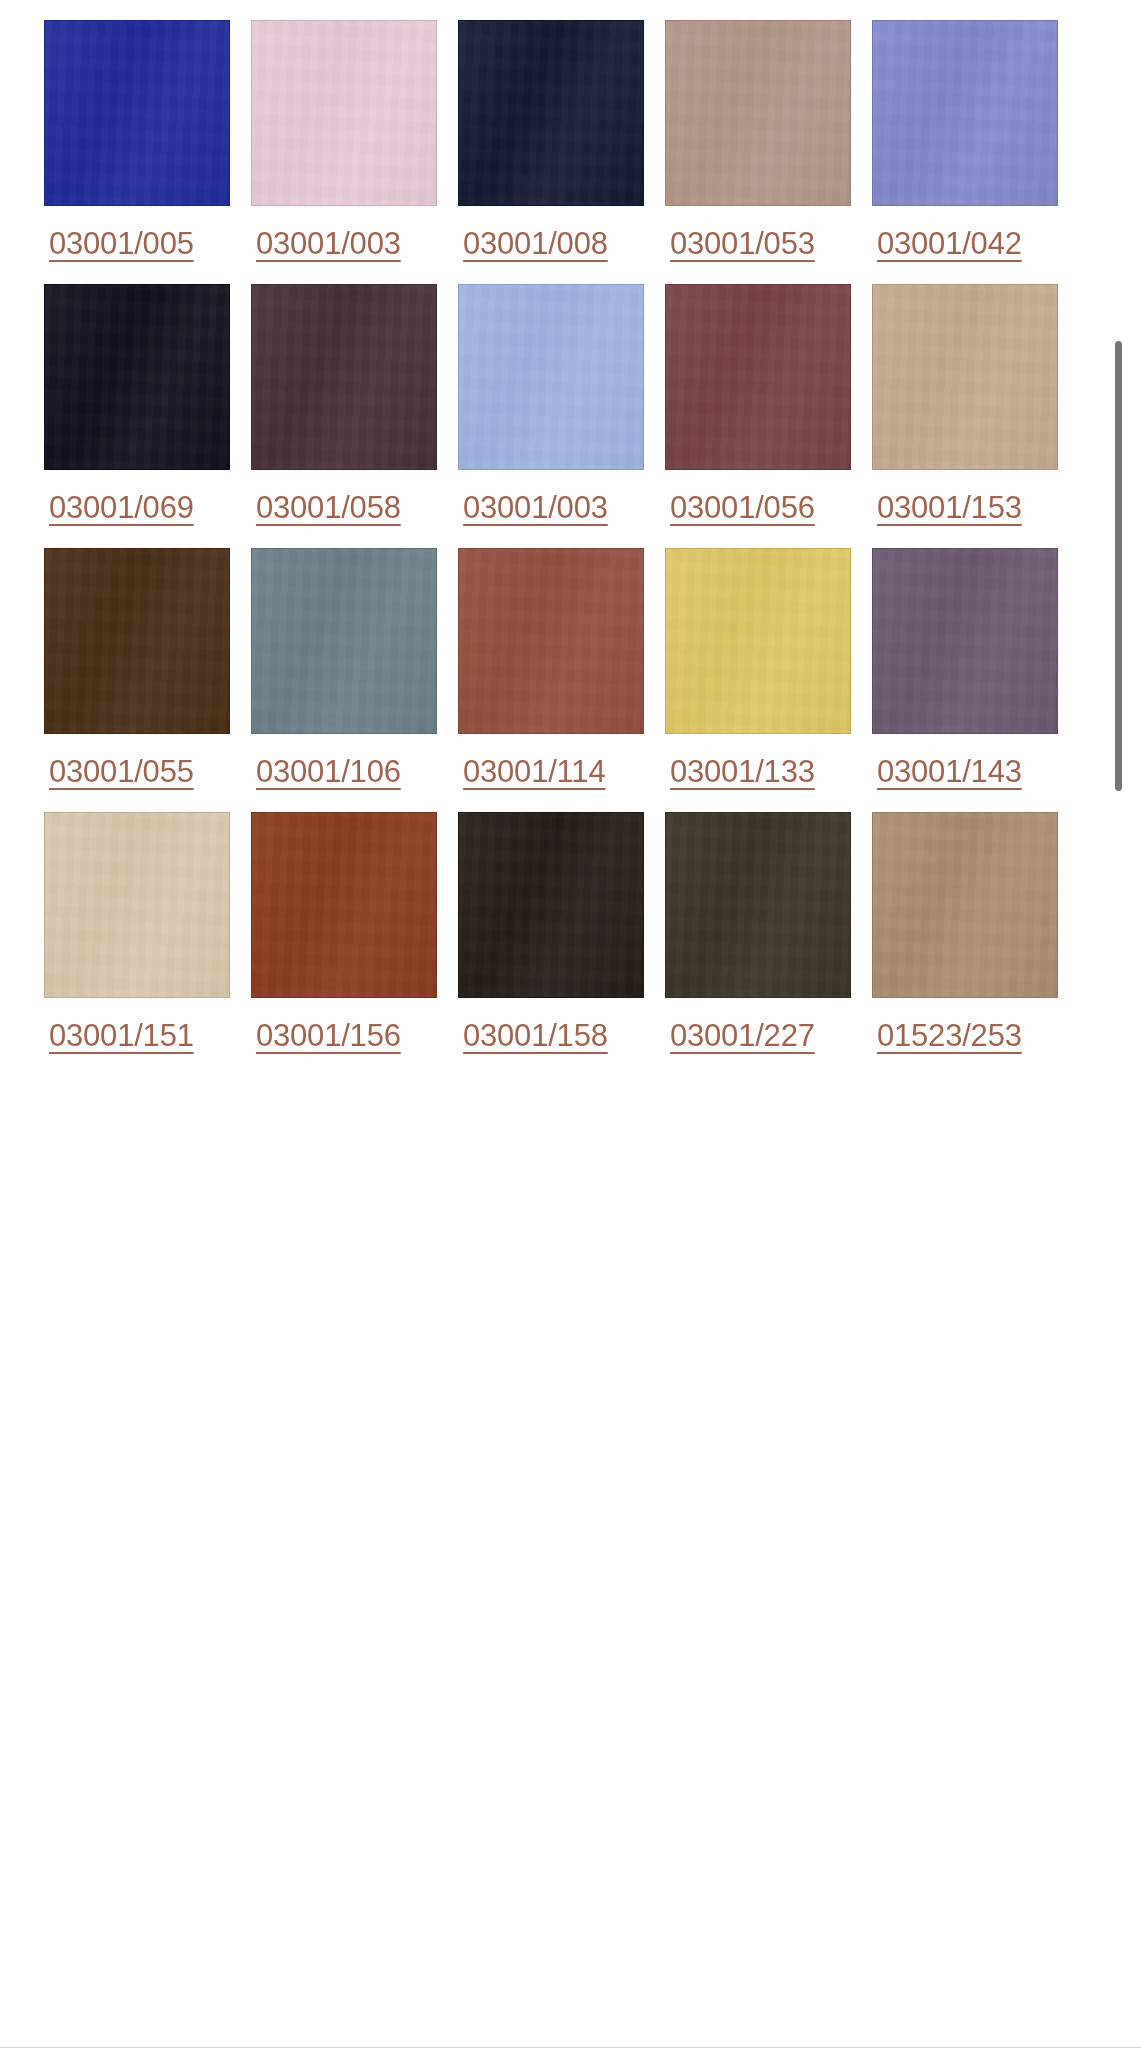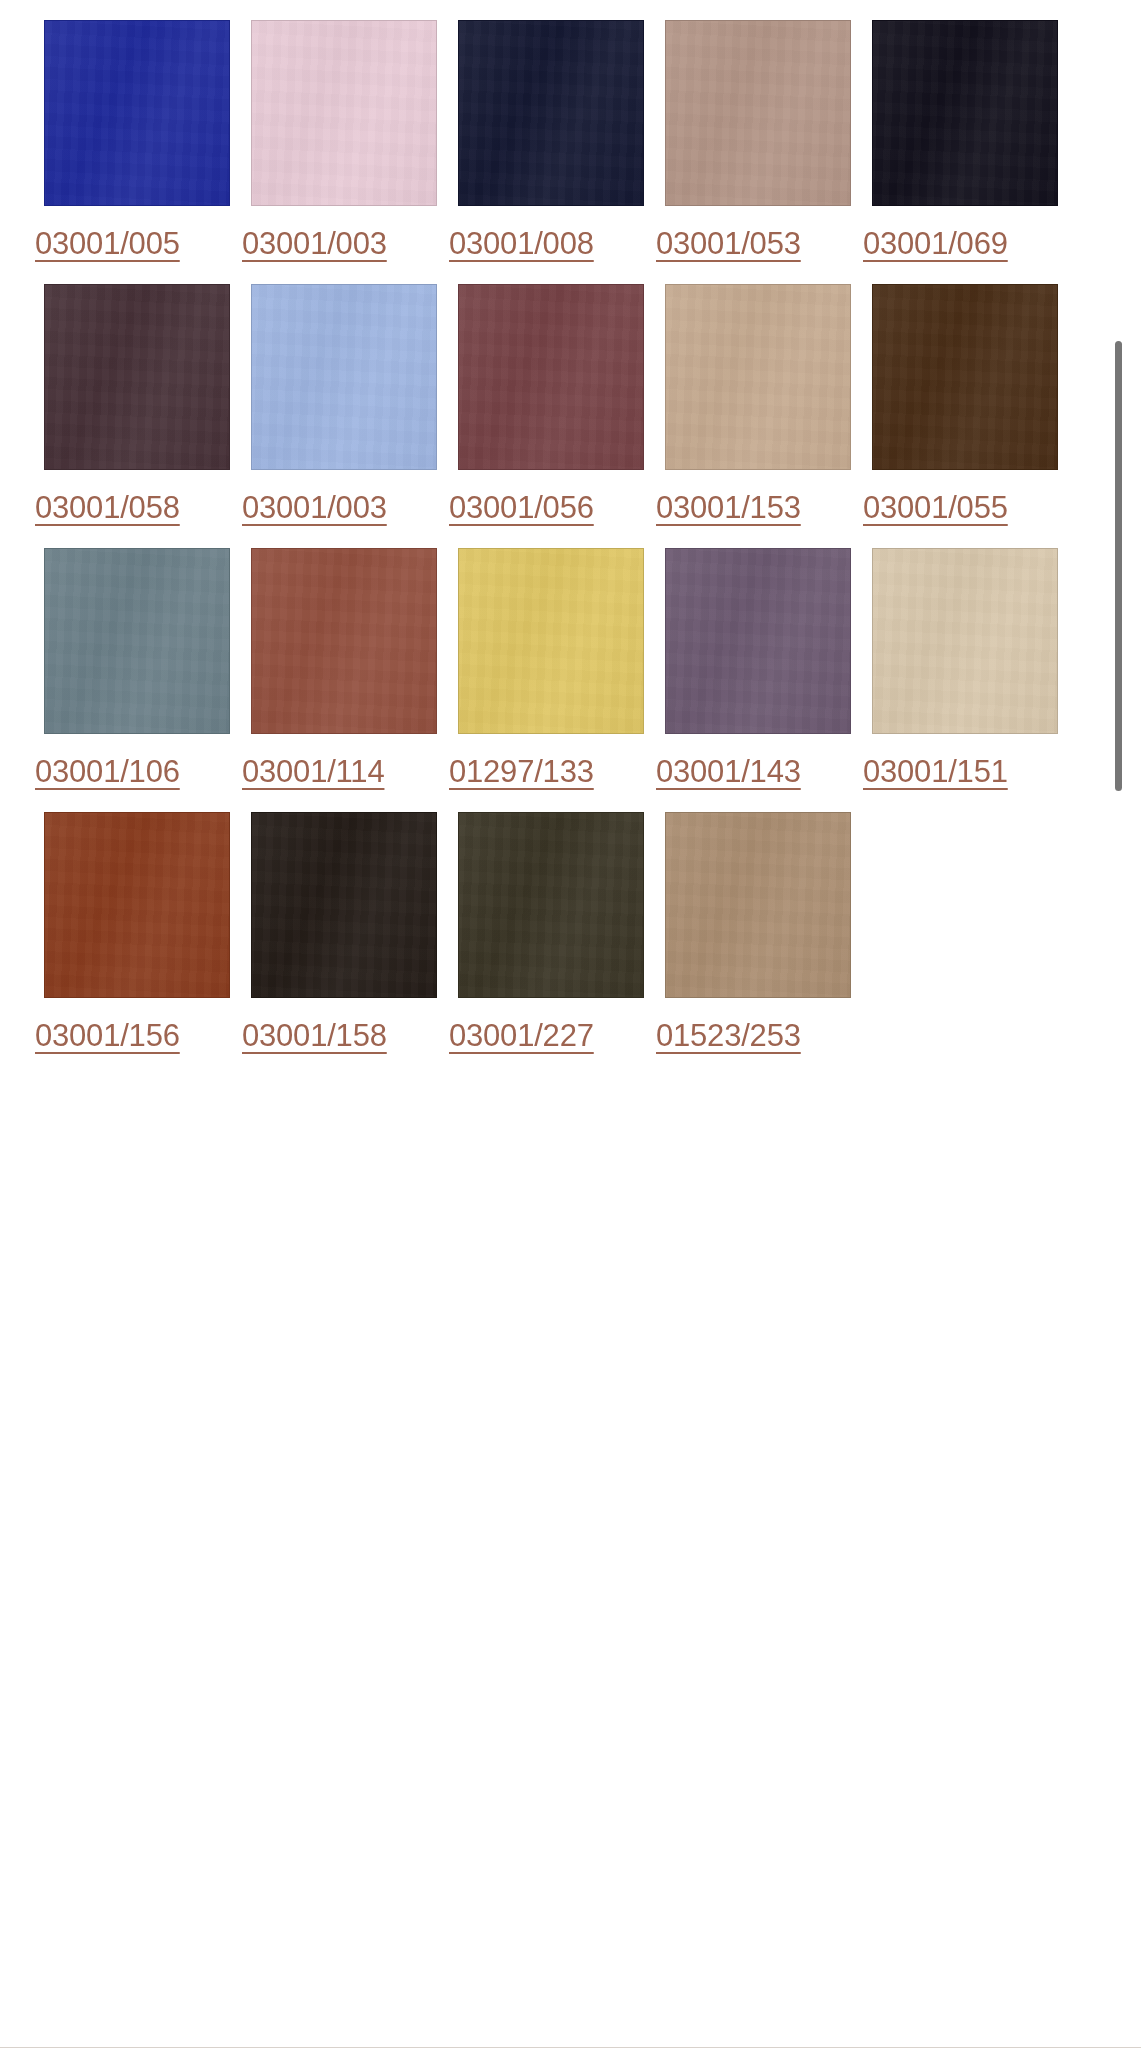--- a/index.html
+++ b/index.html
@@ -72,21 +72,21 @@
     inset: 0;
     background:
       linear-gradient(115deg, rgba(255,255,255,0.055) 0%, rgba(0,0,0,0.02) 38%, rgba(255,255,255,0.045) 62%, rgba(0,0,0,0.025) 100%),
       repeating-linear-gradient(92deg, rgba(255,255,255,0.018) 0px, rgba(255,255,255,0.018) 7px, rgba(0,0,0,0.014) 7px, rgba(0,0,0,0.014) 15px),
       repeating-linear-gradient(3deg, rgba(255,255,255,0.013) 0px, rgba(255,255,255,0.013) 11px, rgba(0,0,0,0.012) 11px, rgba(0,0,0,0.012) 23px);
     pointer-events: none;
   }
 
   .code {
     display: inline-block;
-    margin-left: 2px;
+    margin-left: 16px;
     margin-top: 20px;
     margin-bottom: 10px;
     font-size: 31px;
     line-height: 36px;
     letter-spacing: -0.2px;
     color: #9d6450;
     text-decoration: underline;
     text-decoration-color: #9d6450;
     text-underline-offset: 6px;
     text-decoration-thickness: 2px;
@@ -133,20 +133,23 @@
       <div class="cell">
         <a class="swatch-link" href="#"><span class="swatch" style="background-color: rgb(233, 203, 215);"></span><span class="code">03001/003</span></a>
       </div>
       <div class="cell">
         <a class="swatch-link" href="#"><span class="swatch" style="background-color: rgb(20, 24, 51);"></span><span class="code">03001/008</span></a>
       </div>
       <div class="cell">
         <a class="swatch-link" href="#"><span class="swatch" style="background-color: rgb(180, 150, 136);"></span><span class="code">03001/053</span></a>
       </div>
       <div class="cell">
+        <a class="swatch-link" href="#"><span class="swatch" style="background-color: rgb(132, 137, 205);"></span><span class="code">03001/042</span></a>
+      </div>
+      <div class="cell">
         <a class="swatch-link" href="#"><span class="swatch" style="background-color: rgb(18, 16, 28);"></span><span class="code">03001/069</span></a>
       </div>
       <div class="cell">
         <a class="swatch-link" href="#"><span class="swatch" style="background-color: rgb(71, 49, 56);"></span><span class="code">03001/058</span></a>
       </div>
       <div class="cell">
         <a class="swatch-link" href="#"><span class="swatch" style="background-color: rgb(159, 182, 226);"></span><span class="code">03001/003</span></a>
       </div>
       <div class="cell">
         <a class="swatch-link" href="#"><span class="swatch" style="background-color: rgb(118, 66, 70);"></span><span class="code">03001/056</span></a>
@@ -157,21 +160,21 @@
       <div class="cell">
         <a class="swatch-link" href="#"><span class="swatch" style="background-color: rgb(74, 46, 22);"></span><span class="code">03001/055</span></a>
       </div>
       <div class="cell">
         <a class="swatch-link" href="#"><span class="swatch" style="background-color: rgb(107, 128, 137);"></span><span class="code">03001/106</span></a>
       </div>
       <div class="cell">
         <a class="swatch-link" href="#"><span class="swatch" style="background-color: rgb(147, 80, 63);"></span><span class="code">03001/114</span></a>
       </div>
       <div class="cell">
-        <a class="swatch-link" href="#"><span class="swatch" style="background-color: rgb(224, 199, 101);"></span><span class="code">01297/133</span></a>
+        <a class="swatch-link" href="#"><span class="swatch" style="background-color: rgb(224, 199, 101);"></span><span class="code">03001/133</span></a>
       </div>
       <div class="cell">
         <a class="swatch-link" href="#"><span class="swatch" style="background-color: rgb(108, 89, 113);"></span><span class="code">03001/143</span></a>
       </div>
       <div class="cell">
         <a class="swatch-link" href="#"><span class="swatch" style="background-color: rgb(217, 200, 173);"></span><span class="code">03001/151</span></a>
       </div>
       <div class="cell">
         <a class="swatch-link" href="#"><span class="swatch" style="background-color: rgb(138, 60, 30);"></span><span class="code">03001/156</span></a>
       </div>

